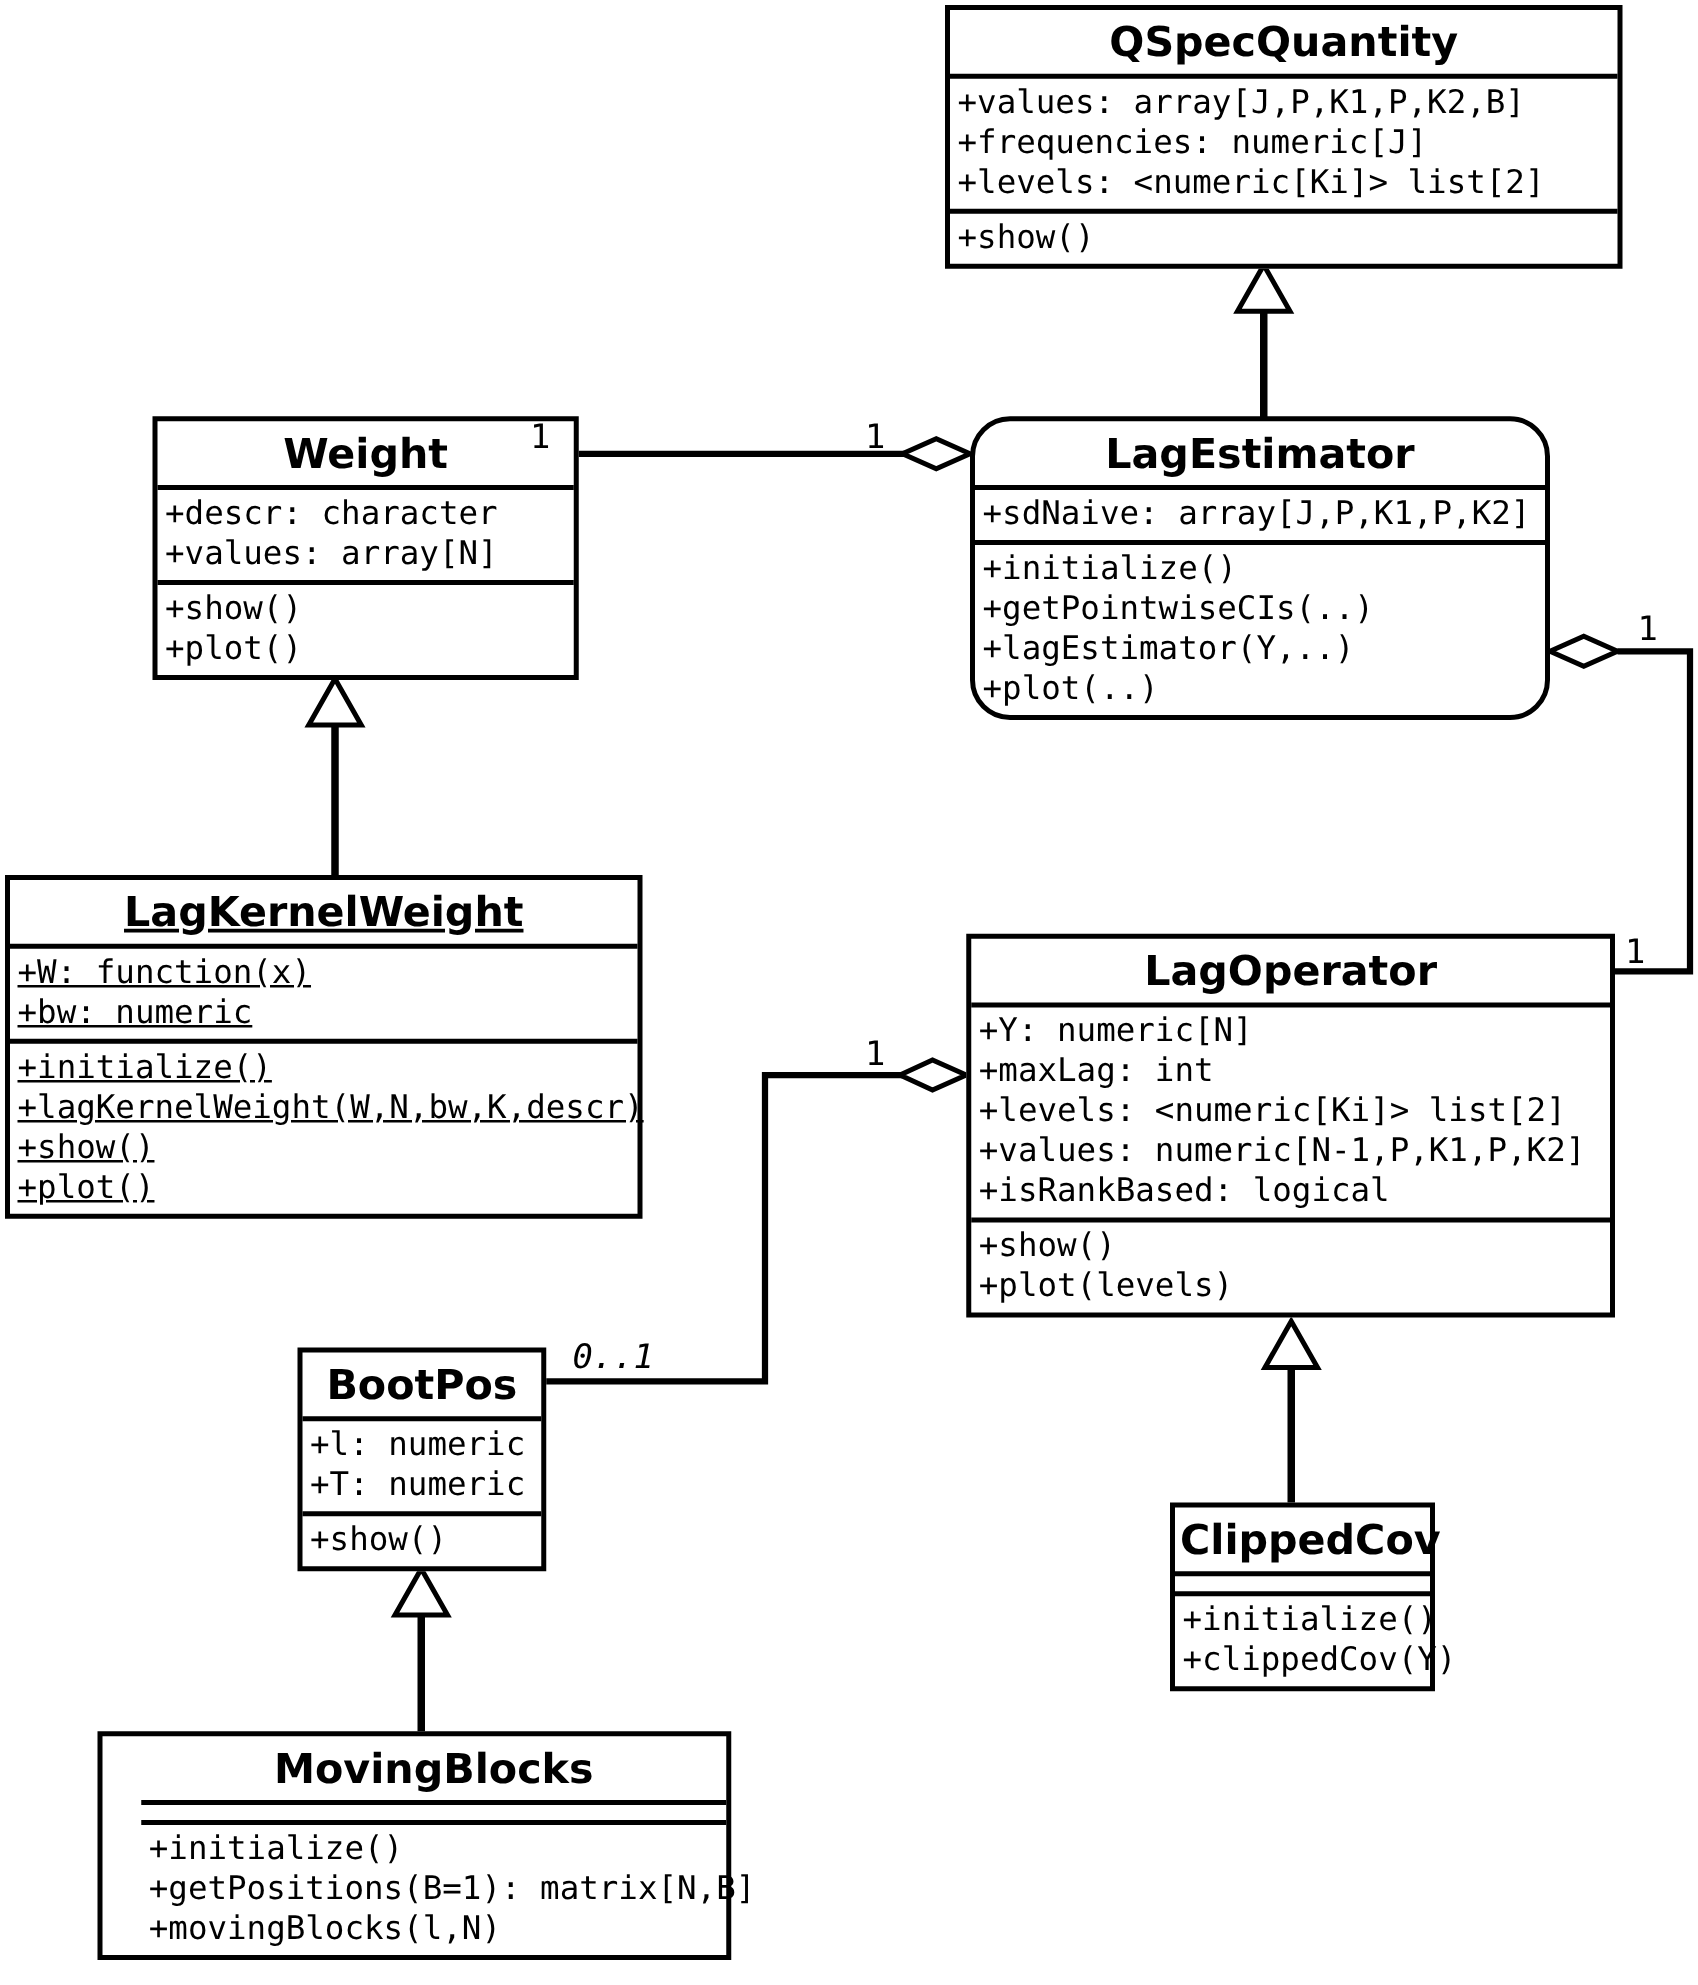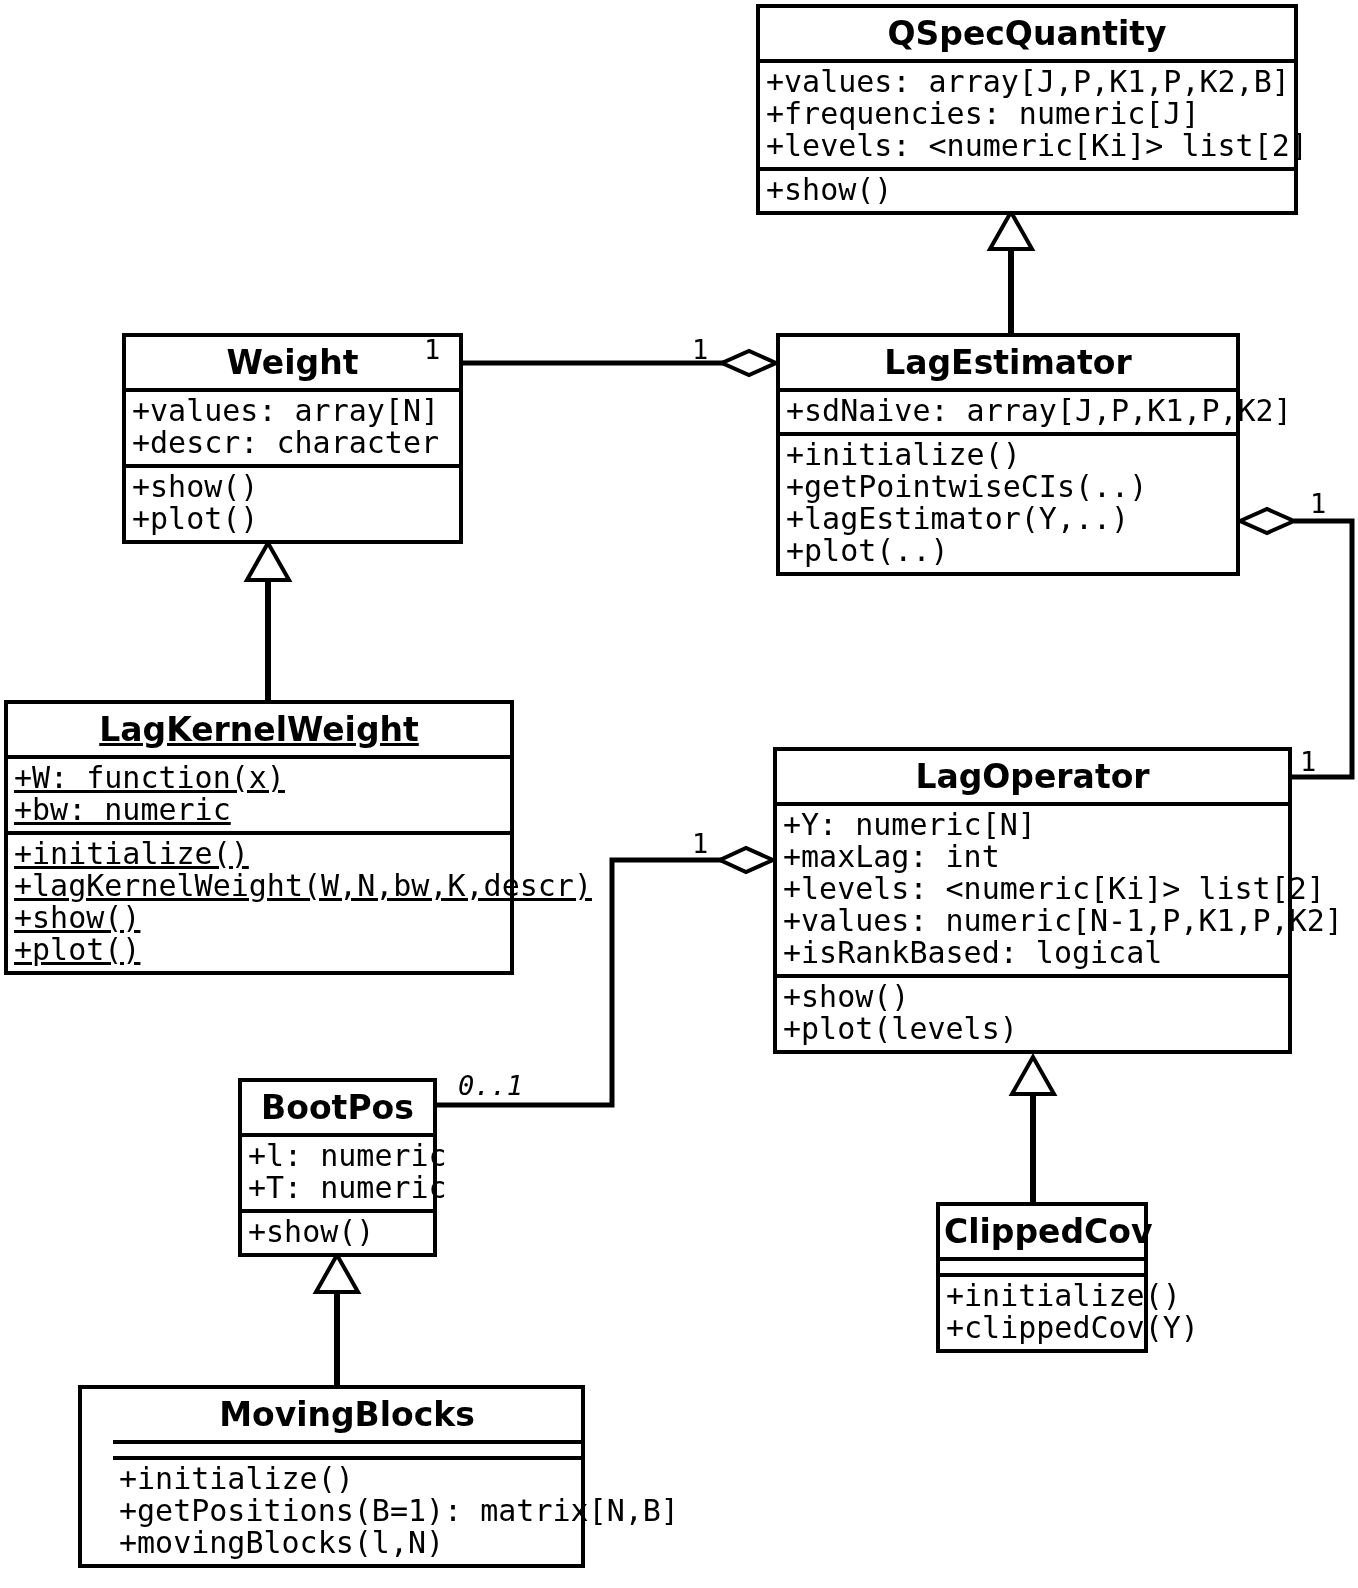--- a/index.html
+++ b/index.html
@@ -28,21 +28,21 @@
     font-size:33px;
     line-height:45px;
     color:#000;
     text-align:center;
     padding:3px 4px 3px;
     border-bottom:4px solid #000;
     white-space:nowrap;
   }
   .cls .sec{
     font-family:"DejaVu Sans Mono","Liberation Mono",monospace;
-    font-size:30px;
+    font-size:26px;
     line-height:32px;
     color:#000;
     padding:3px 6px 5px;
     white-space:nowrap;
   }
   .cls .attrs{
     border-bottom:4px solid #000;
   }
   .cls .sec.empty{
     height:12px;
@@ -95,30 +95,30 @@
       <div>+levels: &lt;numeric[Ki]&gt; list[2]</div>
     </div>
     <div class="sec methods">
       <div>+show()</div>
     </div>
   </div>
 
   <div class="cls" style="left:122px;top:333px;width:341px;">
     <div class="title">Weight</div>
     <div class="sec attrs">
+      <div>+descr: character</div>
       <div>+values: array[N]</div>
-      <div>+descr: character</div>
     </div>
     <div class="sec methods">
       <div>+show()</div>
       <div>+plot()</div>
     </div>
   </div>
 
-  <div class="cls" style="left:776px;top:333px;width:464px;">
+  <div class="cls" style="left:776px;top:333px;width:464px;border-radius:32px;">
     <div class="title">LagEstimator</div>
     <div class="sec attrs">
       <div>+sdNaive: array[J,P,K1,P,K2]</div>
     </div>
     <div class="sec methods">
       <div>+initialize()</div>
       <div>+getPointwiseCIs(..)</div>
       <div>+lagEstimator(Y,..)</div>
       <div>+plot(..)</div>
     </div>

